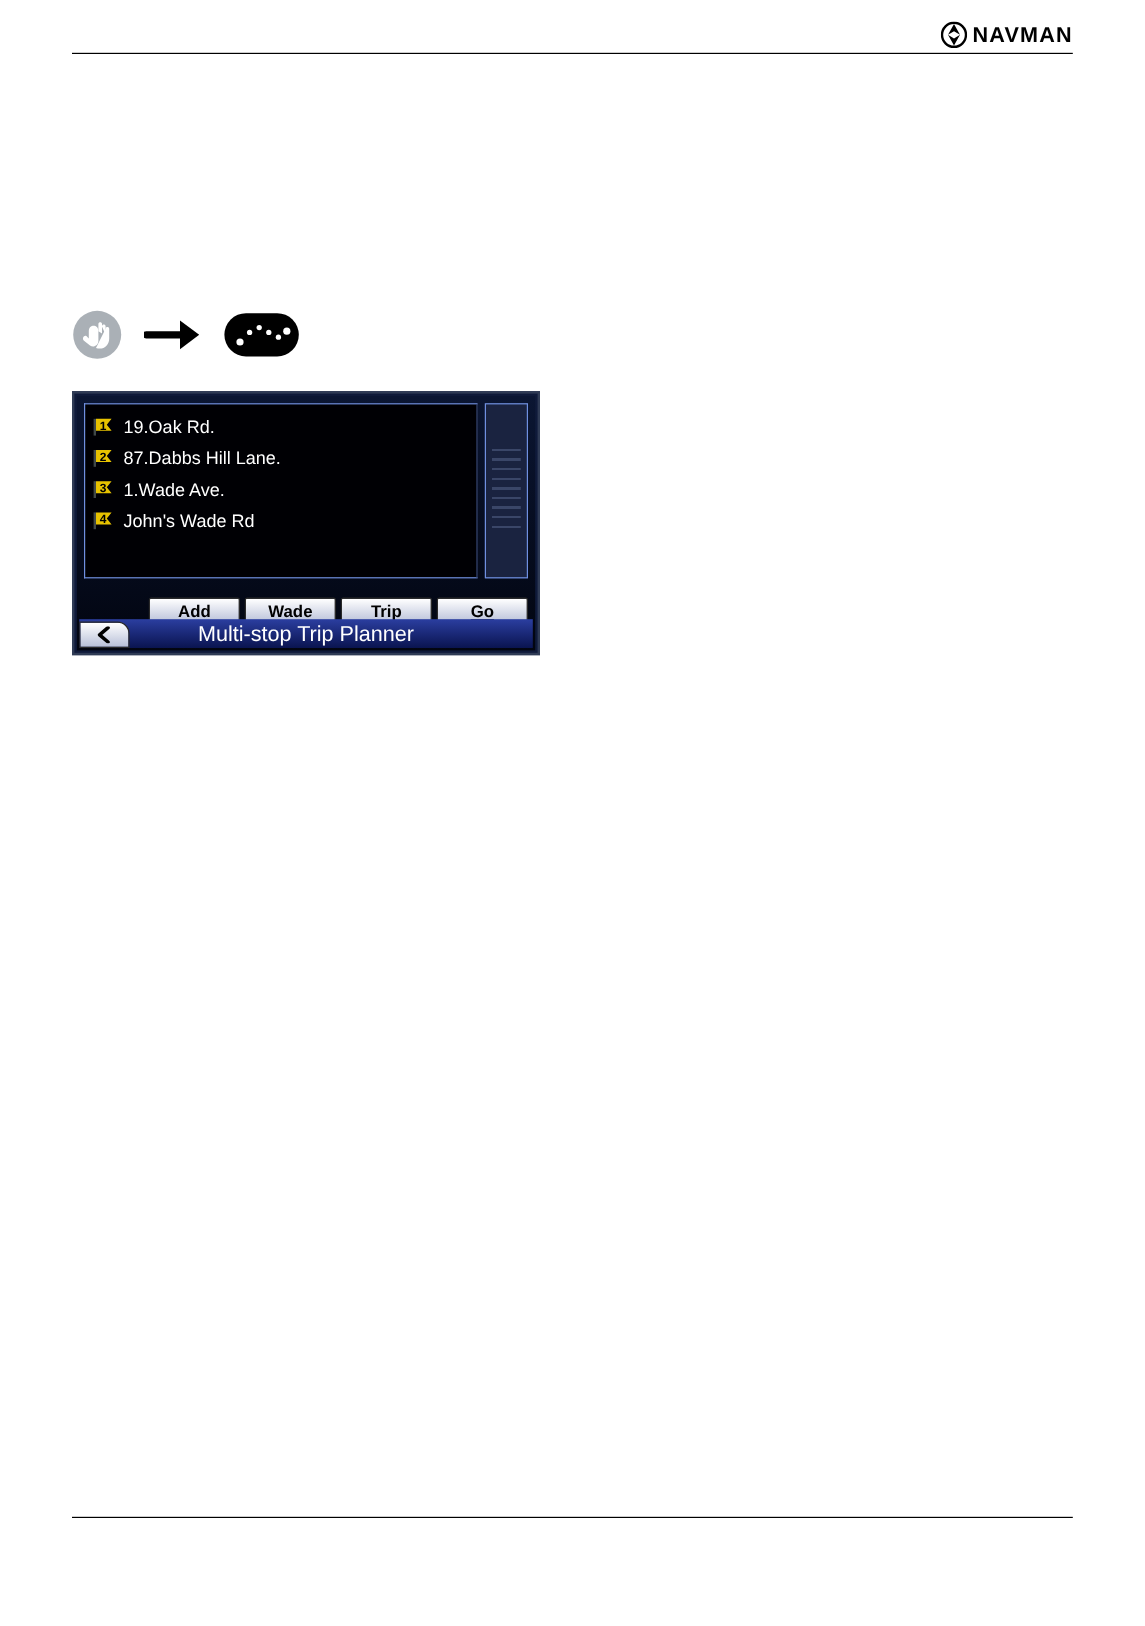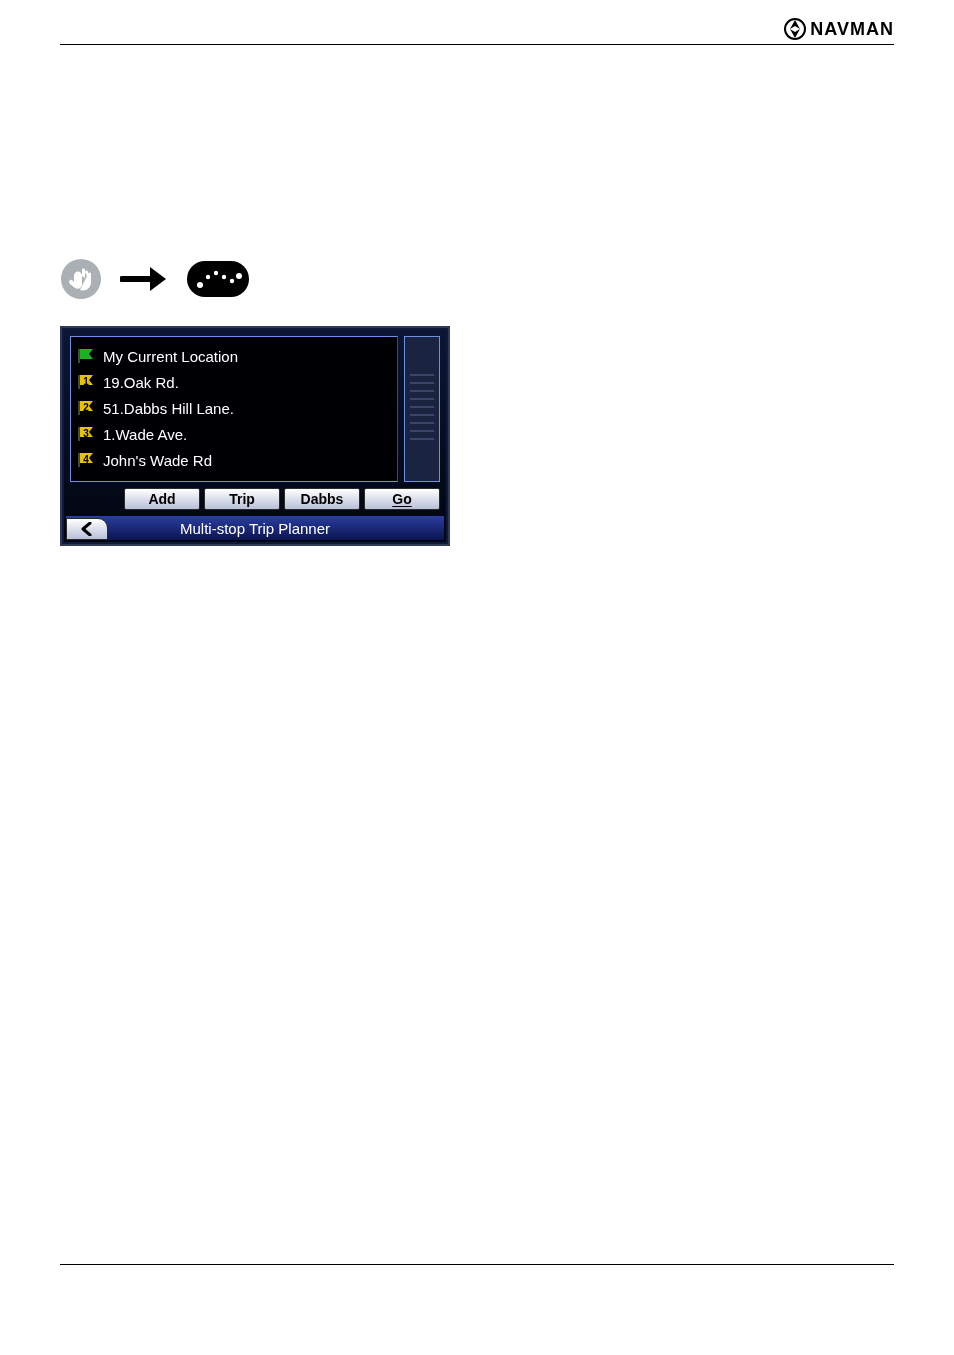--- a/index.html
+++ b/index.html
@@ -149,21 +149,21 @@
     align-items: center;
     justify-content: center;
     font-size: 10px;
     font-weight: 700;
     color: #000;
     line-height: 1;
   }
 
   .btnrow {
     position: absolute;
-    bottom: 32px;
+    bottom: 22px;
     left: 60px;
     right: 6px;
     height: 22px;
     display: flex;
     gap: 4px;
   }
   .dbtn {
     flex: 1;
     height: 22px;
     background: linear-gradient(#ffffff, #b8c0d8);
@@ -189,21 +189,21 @@
     left: 2px;
     right: 2px;
     height: 24px;
     background: linear-gradient(#2b3ea0, #0a1450);
     display: flex;
     align-items: center;
     justify-content: center;
   }
   .titlebar-text {
     color: #fff;
-    font-size: 15px;
+    font-size: 18px;
     font-weight: 500;
   }
   .backbtn {
     position: absolute;
     left: 0;
     bottom: 0;
     width: 42px;
     height: 22px;
     background: linear-gradient(#ffffff, #b8c0d8);
     border: 1px solid #2a2a2a;
@@ -258,47 +258,38 @@
         <circle cx="46" cy="21" r="2.2" fill="#fff"></circle>
         <circle cx="53" cy="16" r="3" fill="#fff"></circle>
       </svg>
     </span>
   </div>
 
   <div class="device">
     <div class="device-inner">
       <div class="listpane">
         <div class="li">
-          <span class="flag flag-green">
-            <svg width="18" height="16" viewBox="0 0 18 16">
-              <rect x="1" y="1" width="2" height="14" fill="#404848"></rect>
-              <path class="flagbody" d="M3 1 L16 1 L12 6 L16 11 L3 11 Z"></path>
-            </svg>
-          </span>
-          <span>My Current Location</span>
-        </div>
-        <div class="li">
           <span class="flag flag-yellow">
             <svg width="18" height="16" viewBox="0 0 18 16">
               <rect x="1" y="1" width="2" height="14" fill="#404848"></rect>
               <path class="flagbody" d="M3 1 L16 1 L12 6 L16 11 L3 11 Z"></path>
             </svg>
             <span class="flag-num">1</span>
           </span>
           <span>19.Oak Rd.</span>
         </div>
         <div class="li">
           <span class="flag flag-yellow">
             <svg width="18" height="16" viewBox="0 0 18 16">
               <rect x="1" y="1" width="2" height="14" fill="#404848"></rect>
               <path class="flagbody" d="M3 1 L16 1 L12 6 L16 11 L3 11 Z"></path>
             </svg>
             <span class="flag-num">2</span>
           </span>
-          <span>51.Dabbs Hill Lane.</span>
+          <span>87.Dabbs Hill Lane.</span>
         </div>
         <div class="li">
           <span class="flag flag-yellow">
             <svg width="18" height="16" viewBox="0 0 18 16">
               <rect x="1" y="1" width="2" height="14" fill="#404848"></rect>
               <path class="flagbody" d="M3 1 L16 1 L12 6 L16 11 L3 11 Z"></path>
             </svg>
             <span class="flag-num">3</span>
           </span>
           <span>1.Wade Ave.</span>
@@ -317,24 +308,24 @@
 
       <div class="scrollpane">
         <div class="scroll-lines"></div>
       </div>
 
       <div class="btnrow">
         <div class="dbtn">
             <span>Add</span>
           </div>
         <div class="dbtn">
-            <span>Trip</span>
+            <span>Wade</span>
           </div>
         <div class="dbtn">
-            <span>Dabbs</span>
+            <span>Trip</span>
           </div>
         <div class="dbtn go">
             <span>Go</span>
           </div>
       </div>
 
       <div class="titlebar">
         <div class="backbtn">
           <svg width="16" height="14" viewBox="0 0 16 14">
             <path d="M11 1 L4 7 L11 13" stroke="#000" stroke-width="3" fill="none" stroke-linecap="round" stroke-linejoin="round"></path>

